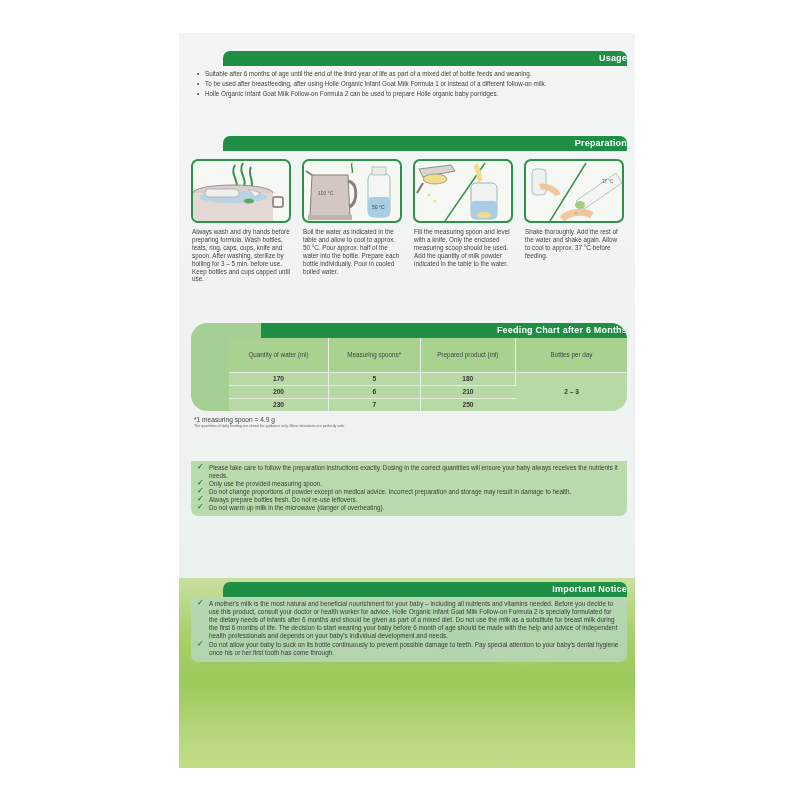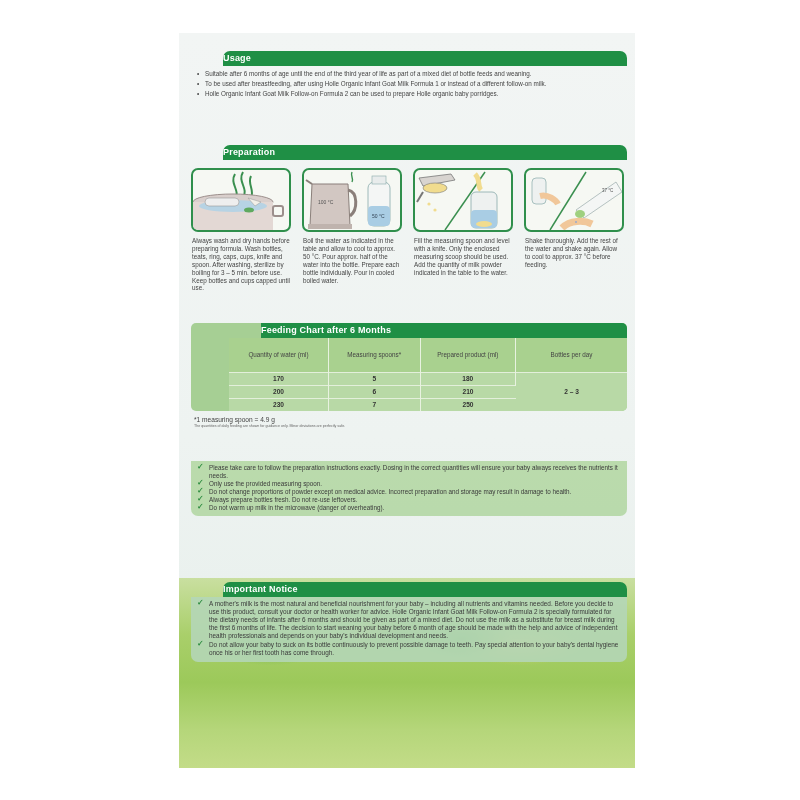--- a/index.html
+++ b/index.html
@@ -24,40 +24,40 @@
     .hills {
       position: absolute; left: 0; right: 0; bottom: 178px; height: 30px;
       background:
         radial-gradient(ellipse 90px 14px at 75% 100%, #9fc7d9, transparent 70%),
         radial-gradient(ellipse 120px 10px at 30% 100%, #b7d6e2, transparent 70%);
     }
 
     .section { position: absolute; left: 12px; width: 436px; }
     .bar {
       height: 15px; background: #1f8f45; border-radius: 7px 7px 0 0;
-      color: #fff; font-weight: bold; font-size: 9px; text-align: left; line-height: 15px;
+      color: #fff; font-weight: bold; font-size: 9px; text-align: right; line-height: 15px;
       letter-spacing: 0.2px;
       margin-left: 32px;
     }
     .bullets { list-style: none; padding: 3px 6px 0 6px; }
     .bullets li { font-size: 6.3px; line-height: 10px; color: #444; padding-left: 8px; position: relative; }
     .bullets li::before { content: "•"; position: absolute; left: 0; color: #444; }
 
     
     .steps { display: flex; gap: 11px; padding: 8px 0 0 0; }
     .step { width: 100px; }
     .step .pic {
       width: 100px; height: 64px; border: 2px solid #2f8f4c; border-radius: 7px;
       background: #f6f8f3; position: relative; overflow: hidden;
     }
     .step .txt { font-size: 6.3px; line-height: 7.9px; color: #444; margin-top: 5px; padding-left: 1px; }
     .pic svg { position: absolute; left: 0; top: 0; }
 
     
-    .chart { border-radius: 5px; overflow: hidden; background: #a6cf94; padding-left: 38px; }
+    .chart { border-radius: 16px; overflow: hidden; background: #a6cf94; padding-left: 38px; }
     .chart table { width: 100%; border-collapse: collapse; }
     .chart th {
       font-size: 6.3px; font-weight: normal; color: #444; height: 34px;
       background: #a9d18f; border-right: 1px solid #e8f2e0;
     }
     .chart td {
       font-size: 6.6px; font-weight: bold; color: #333; text-align: center; height: 13px;
       background: #b8d9a6; border-right: 1px solid #e8f2e0; border-top: 1px solid #e3efdb;
     }
     .chart th:last-child, .chart td:last-child { border-right: none; }
@@ -82,21 +82,21 @@
 
   <div class="section" style="top:18px;">
     <div class="bar">Usage</div>
     <ul class="bullets">
       <li>Suitable after 6 months of age until the end of the third year of life as part of a mixed diet of bottle feeds and weaning.</li>
       <li>To be used after breastfeeding, after using Holle Organic Infant Goat Milk Formula 1 or instead of a different follow-on milk.</li>
       <li>Holle Organic Infant Goat Milk Follow-on Formula 2 can be used to prepare Holle organic baby porridges.</li>
     </ul>
   </div>
 
-  <div class="section" style="top:112px;">
+  <div class="section" style="top:103px;">
     <div class="bar">Preparation</div>
     <div class="steps">
 
       <div class="step">
         <div class="pic">
           <svg width="96" height="60" viewBox="0 0 96 60">
             <path d="M42 4 C36 14,48 20,42 30" stroke="#3a8f4f" stroke-width="2" fill="none"></path>
             <path d="M50 2 C44 12,56 18,50 28" stroke="#3a8f4f" stroke-width="2" fill="none"></path>
             <path d="M58 6 C54 14,62 20,58 28" stroke="#3a8f4f" stroke-width="2" fill="none"></path>
             <ellipse cx="40" cy="32" rx="40" ry="8" fill="#d9cfcc" stroke="#9c8f8c" stroke-width="1"></ellipse>

